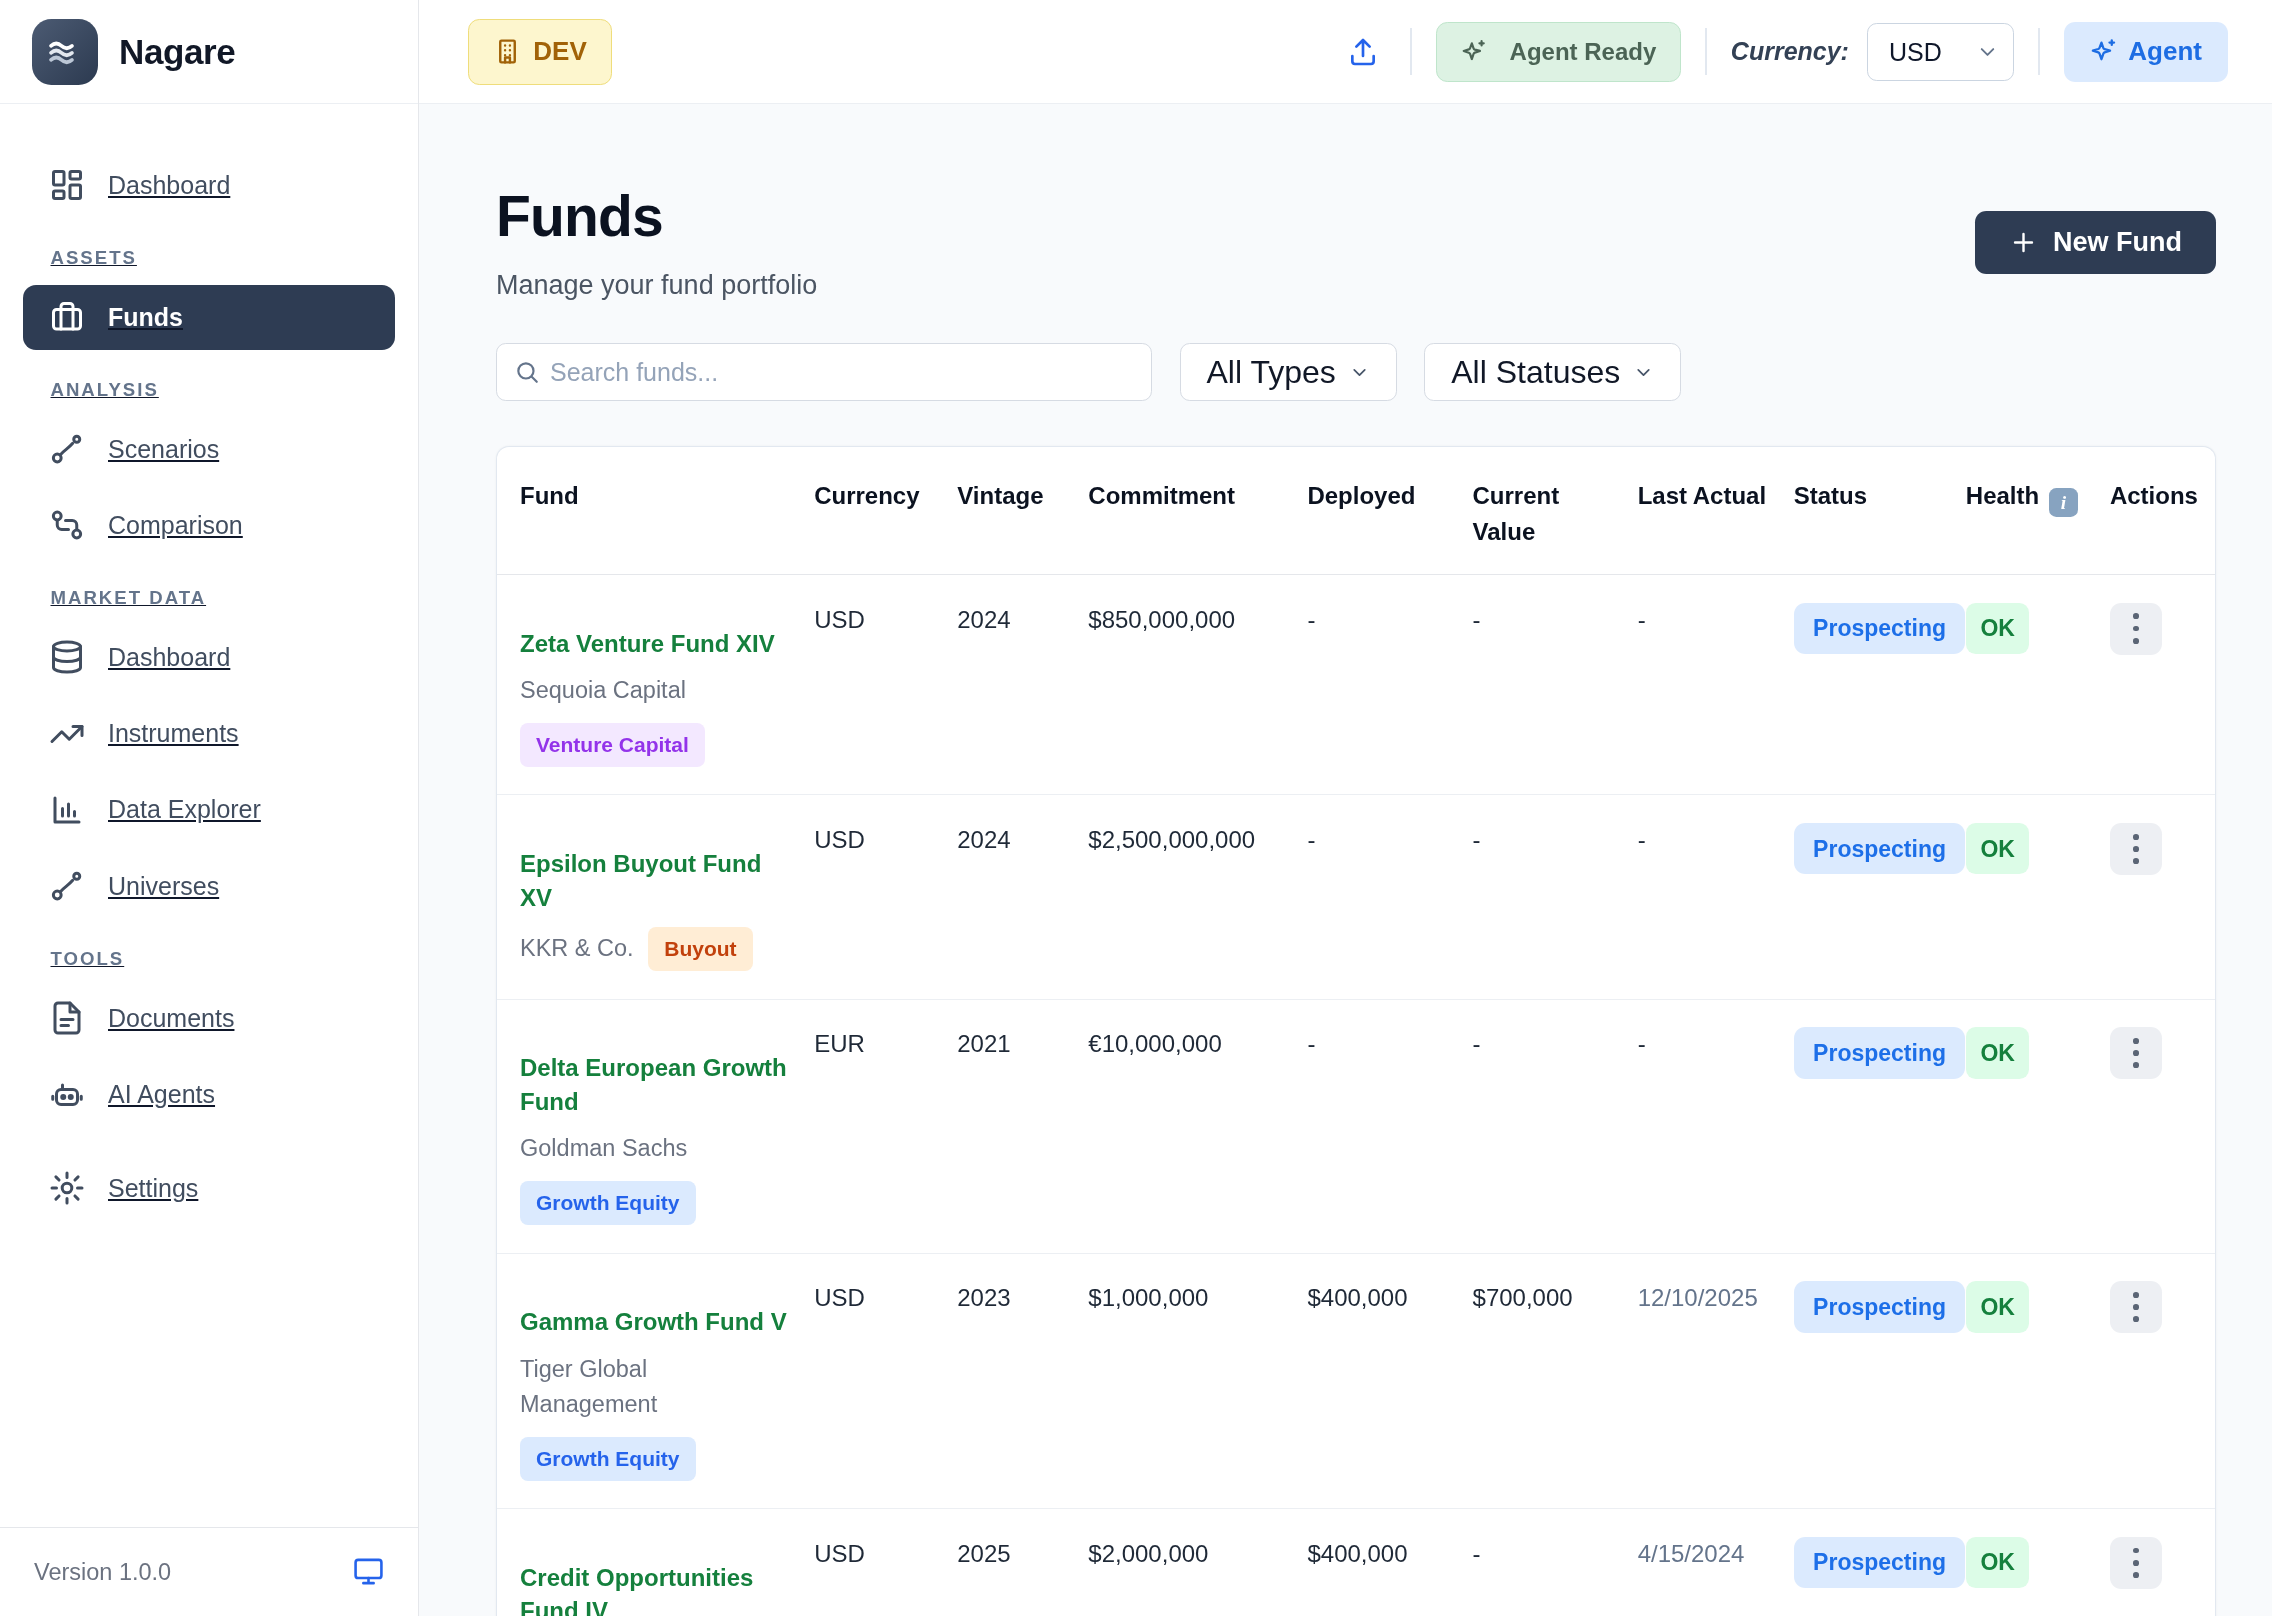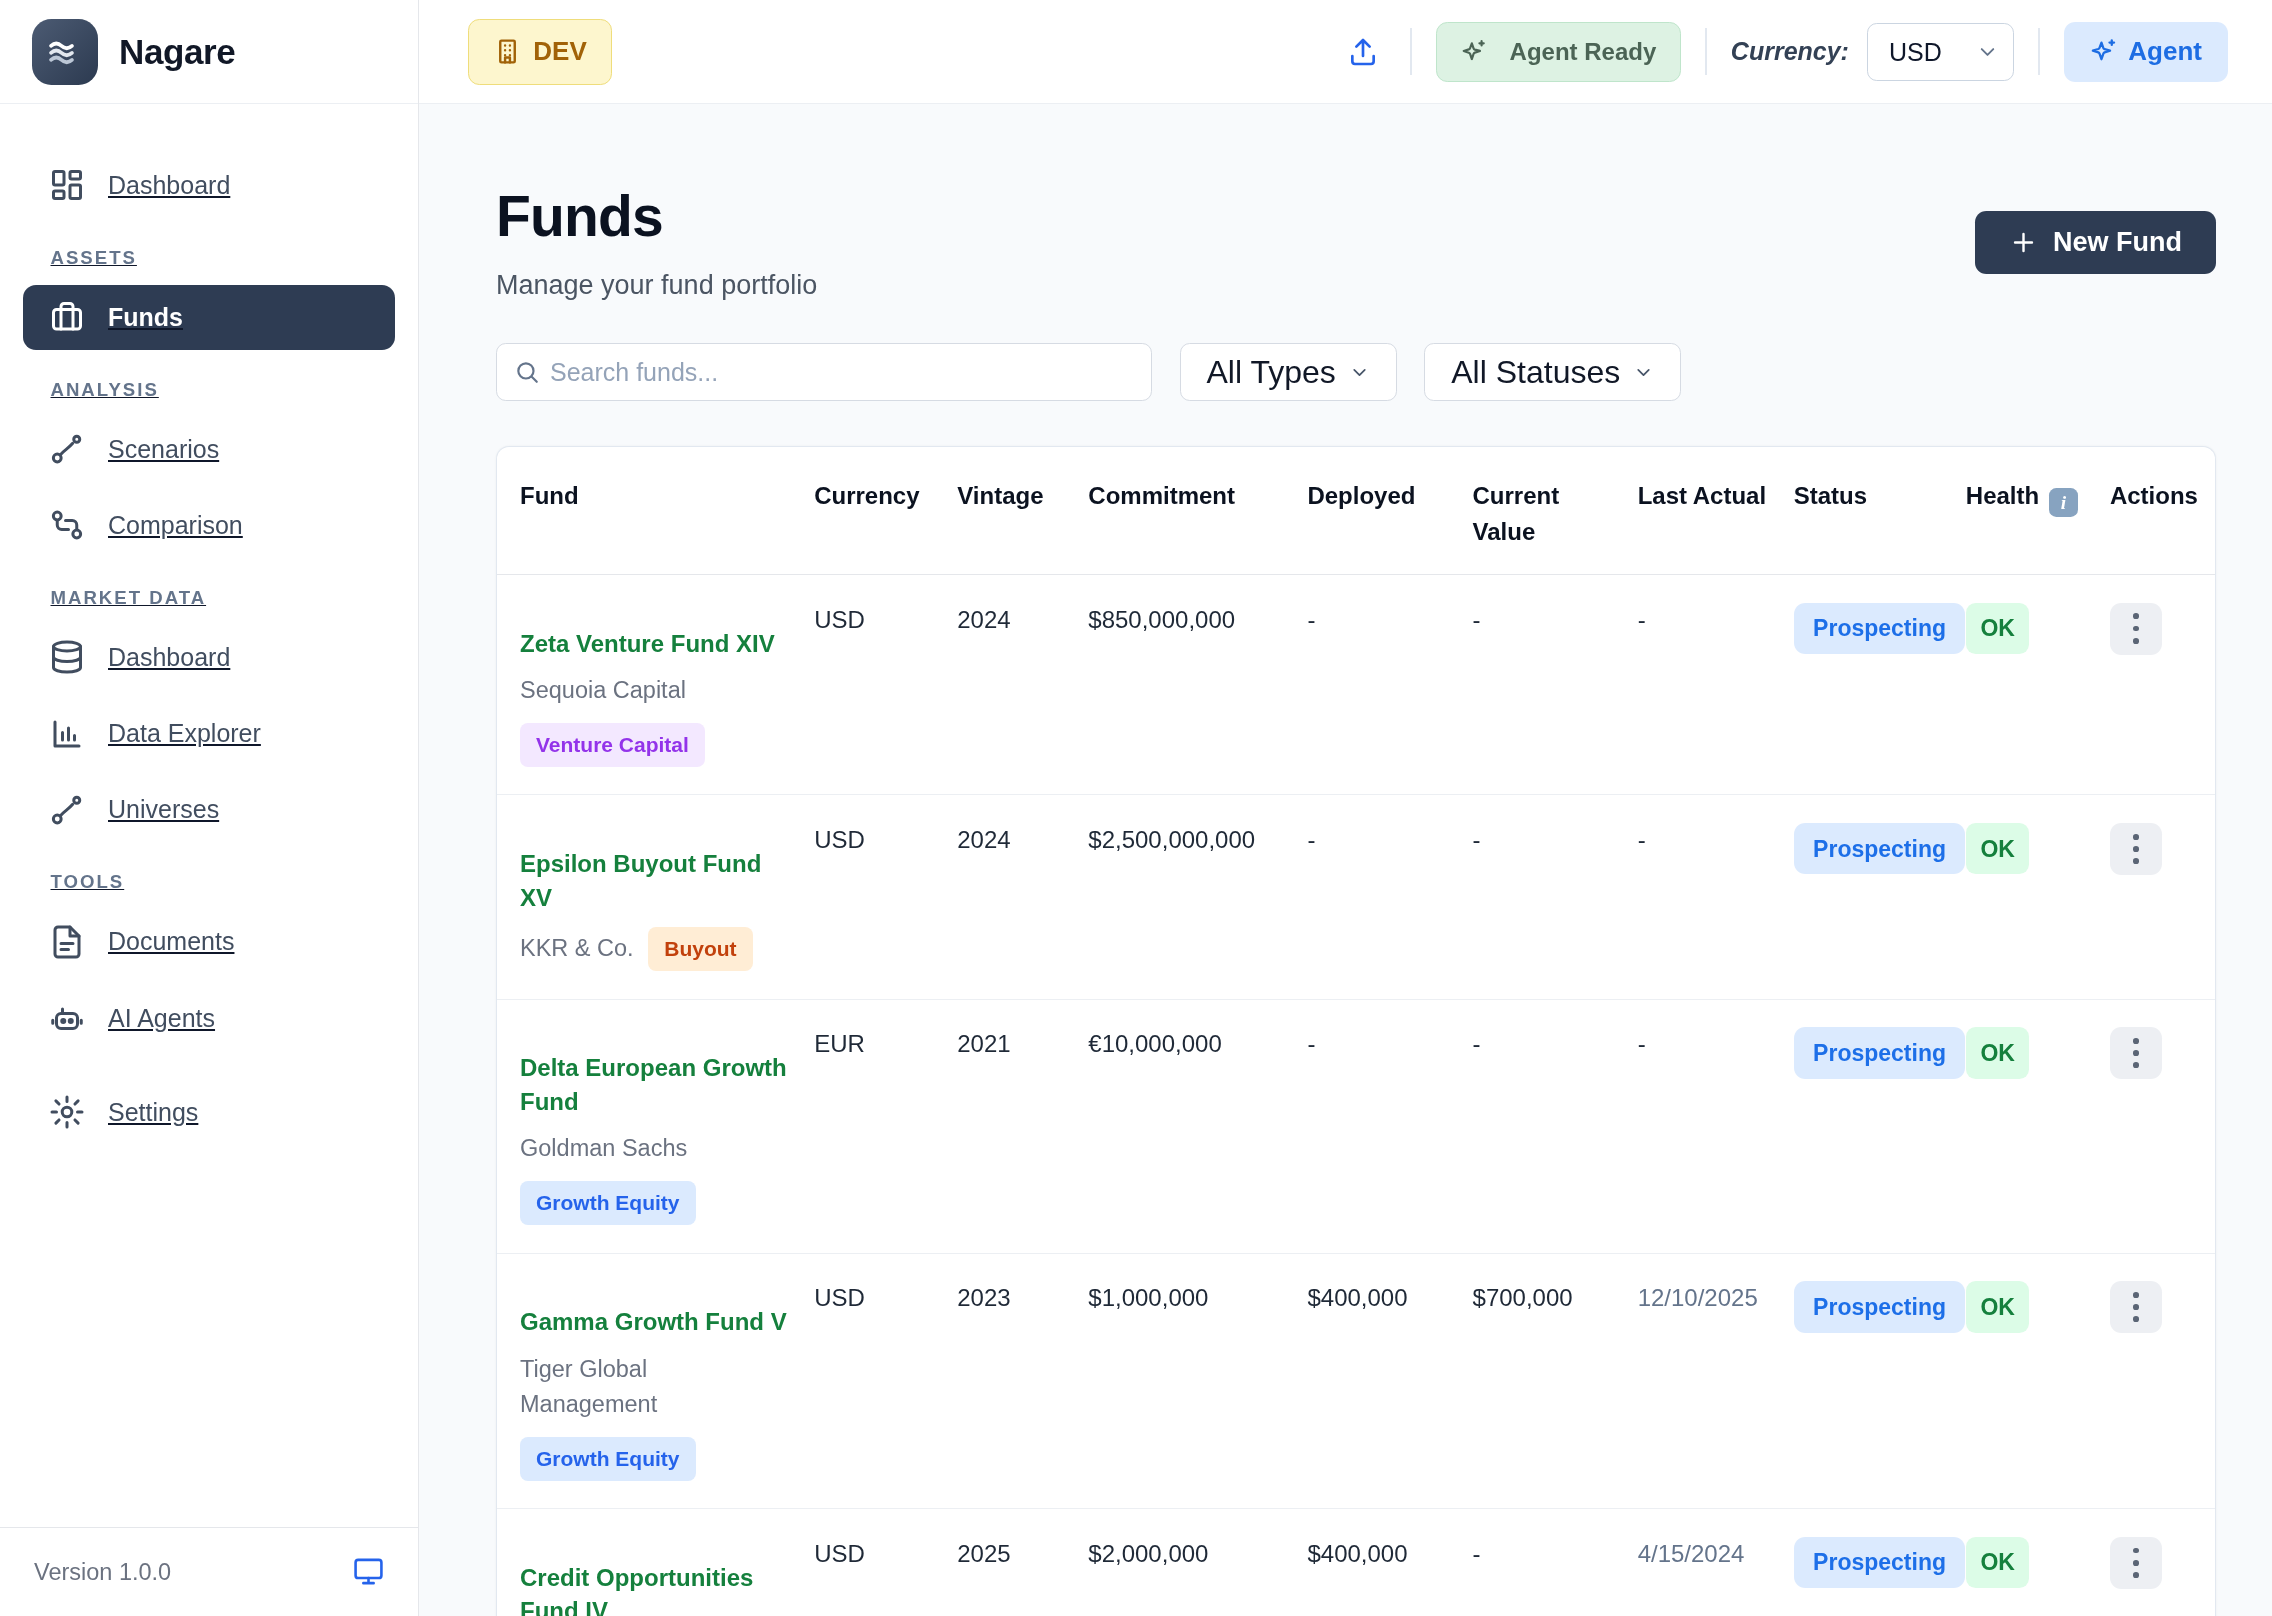--- a/index.html
+++ b/index.html
@@ -158,20 +158,27 @@
           <div class="nav-item">
             <svg viewBox="0 0 24 24" fill="none" stroke="currentColor" stroke-width="2" stroke-linecap="round" stroke-linejoin="round">
               <ellipse cx="12" cy="5" rx="9" ry="3"></ellipse>
               <path d="M3 5v14c0 1.7 4 3 9 3s9-1.3 9-3V5"></path>
               <path d="M3 12c0 1.7 4 3 9 3s9-1.3 9-3"></path>
             </svg>
             <span>Dashboard</span>
           </div>
           <div class="nav-item">
             <svg viewBox="0 0 24 24" fill="none" stroke="currentColor" stroke-width="2" stroke-linecap="round" stroke-linejoin="round">
+              <path d="M22 7l-8.5 8.5-5-5L2 17"></path>
+              <path d="M16 7h6v6"></path>
+            </svg>
+            <span>Instruments</span>
+          </div>
+          <div class="nav-item">
+            <svg viewBox="0 0 24 24" fill="none" stroke="currentColor" stroke-width="2" stroke-linecap="round" stroke-linejoin="round">
               <path d="M4 4v16h16"></path>
               <path d="M9 16v-5M13 16v-8M17 16v-3"></path>
             </svg>
             <span>Data Explorer</span>
           </div>
           <div class="nav-item">
             <svg viewBox="0 0 24 24" fill="none" stroke="currentColor" stroke-width="2" stroke-linecap="round" stroke-linejoin="round">
               <circle cx="5.5" cy="18" r="2.6"></circle>
               <circle cx="18.5" cy="5.5" r="2"></circle>
               <path d="M7.6 15.8C10.5 12.5 13 11.5 15.8 8.2"></path>

